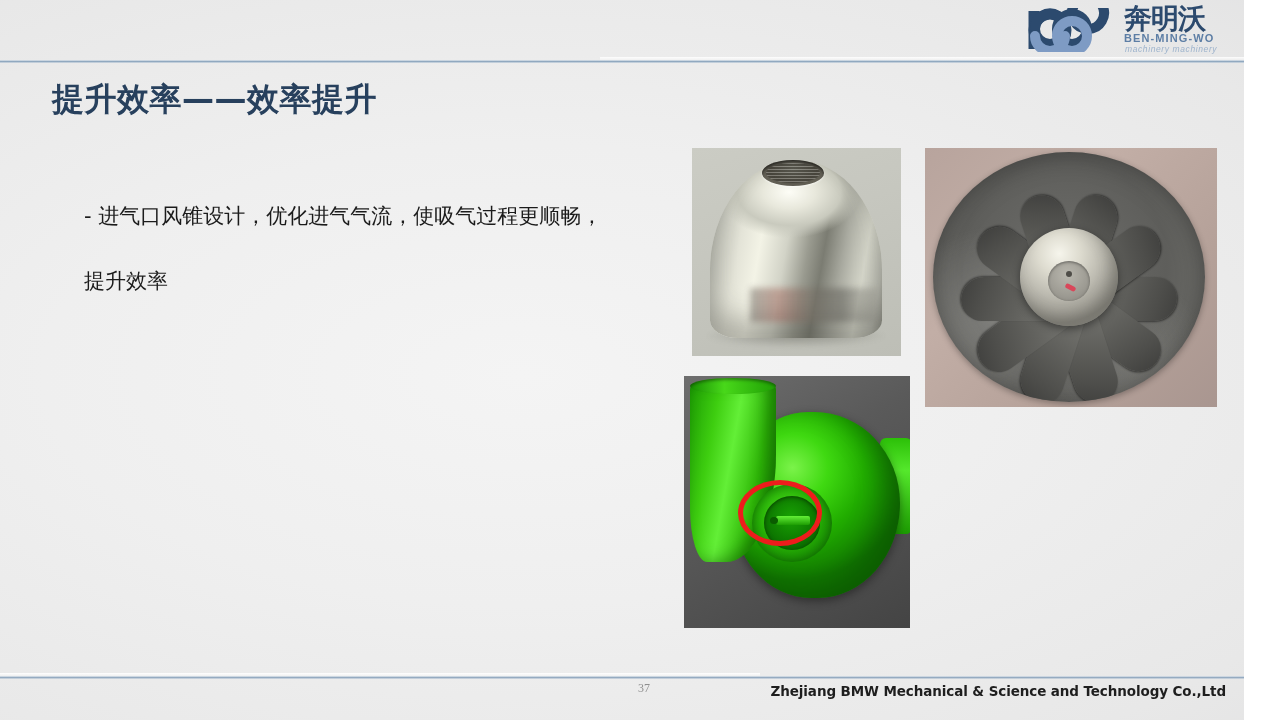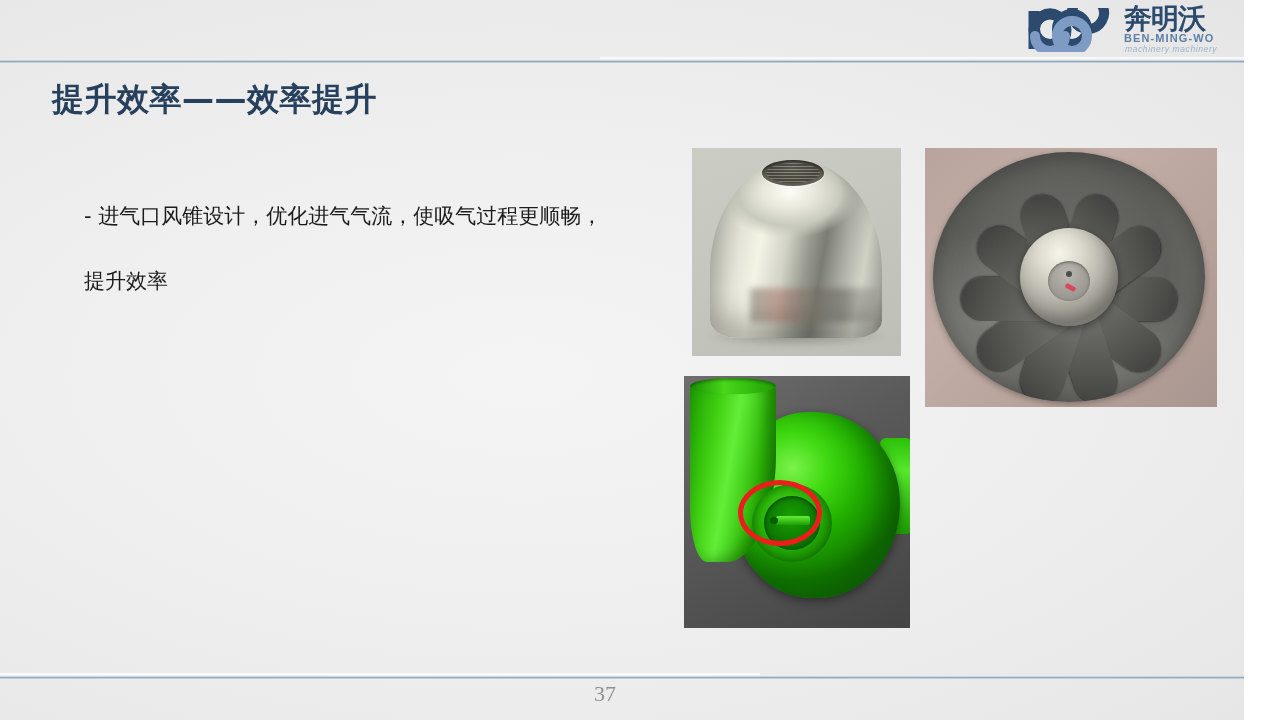--- a/index.html
+++ b/index.html
@@ -365,22 +365,22 @@
     left: 0; top: 673px;
     width: 760px;
     height: 4px;
     background: linear-gradient(to bottom, rgba(255,255,255,0.95), rgba(255,255,255,0.05));
   }
   .page-number {
     position: absolute;
     left: 560px;
     top: 681px;
     width: 90px;
-    text-align: center;
-    font-size: 22px;
+    text-align: right;
+    font-size: 12px;
     color: #8f8f8f;
     font-family: "Liberation Serif", "DejaVu Serif", serif;
   }
   .footer-company {
     position: absolute;
     right: 18px;
     top: 683px;
     font-size: 13.5px;
     font-weight: bold;
     color: #1e1e1e;
@@ -467,14 +467,15 @@
       <div class="cad-hub-ring2"></div>
       <div class="cad-shaft"></div>
       <div class="cad-shaft-tip"></div>
       <div class="cad-highlight-ellipse"></div>
     </div>
   </div>
 
   <div class="footer-rule-hi"></div>
   <div class="footer-rule"></div>
   <div class="page-number">37</div>
+  <div class="footer-company">Zhejiang BMW Mechanical &amp; Science and Technology Co.,Ltd</div>
 
 </div>
 
 </body></html>

